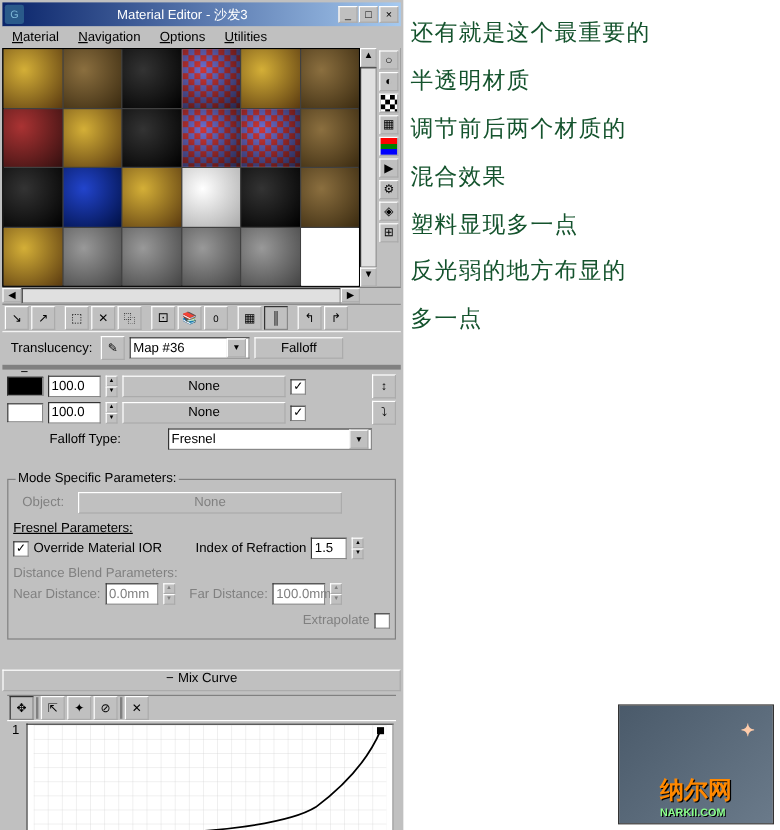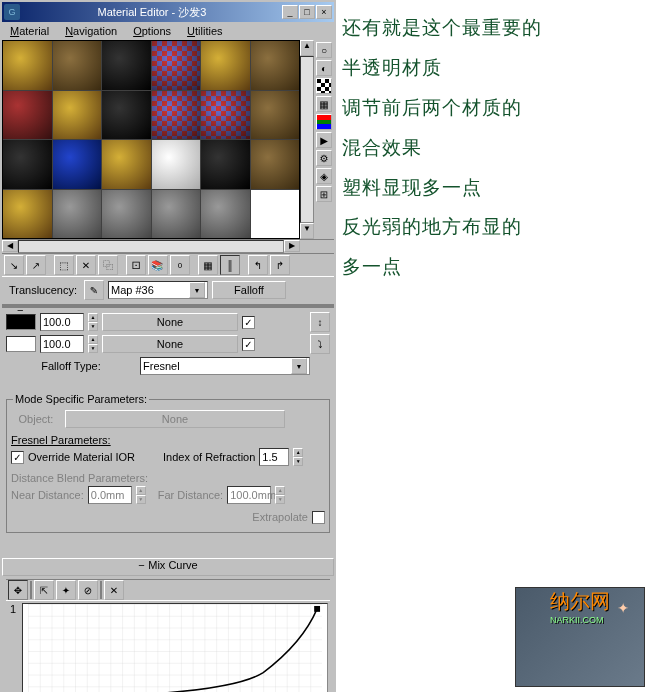--- a/index.html
+++ b/index.html
@@ -51,21 +51,21 @@
 .rollout-title { height: 18px; background: #c0c0c0; border: 1px outset #fff; display: flex; align-items: flex-start; padding: 0 15px; font-size: 11px; margin: 1px 0; }
 .rollout-title::before { content: "−"; width: 10px; }
 .group-box { border: 1px solid #808080; border-top: none; margin: 22px 0; padding: 8px 4px 4px; position: relative; }
 .group-box.full { border: 1px solid #808080; }
 .group-title { position: absolute; top: -7px; left: 6px; background: #c0c0c0; padding: 0 2px; font-size: 11px; }
 .disabled { color: #808080; }
 .curve-area { background: #fff; border: 1px inset #888; margin: 2px; height: 100px; position: relative; }
 .curve-area svg { width: 100%; height: 100%; }
 .annotation-area { flex: 1; padding: 8px 6px; }
 .annotation-line { color: #14532d; font-size: 19px; line-height: 2.1; letter-spacing: 1px; }
-.watermark { position: absolute; right: 5px; bottom: 5px; width: 130px; height: 100px; background: linear-gradient(135deg, #4a5a6a, #6a7a8a); display: flex; align-items: flex-start; justify-content: center; font-size: 20px; font-weight: normal; color: #ff8800; border: 1px solid #333; }
+.watermark { position: absolute; right: 5px; bottom: 5px; width: 130px; height: 100px; background: linear-gradient(135deg, #4a5a6a, #6a7a8a); display: flex; align-items: flex-end; justify-content: center; font-size: 20px; font-weight: bold; color: #ff8800; border: 1px solid #333; }
 .watermark-text { text-shadow: 1px 1px 0 #000; padding-bottom: 4px; }
 .watermark::before { content: "✦"; position: absolute; top: 12px; right: 15px; color: #ffccaa; font-size: 14px; }
 </style>
 </head>
 <body>
 
 <div class="main-container">
 <div class="editor-window">
 
   <div class="title-bar">

